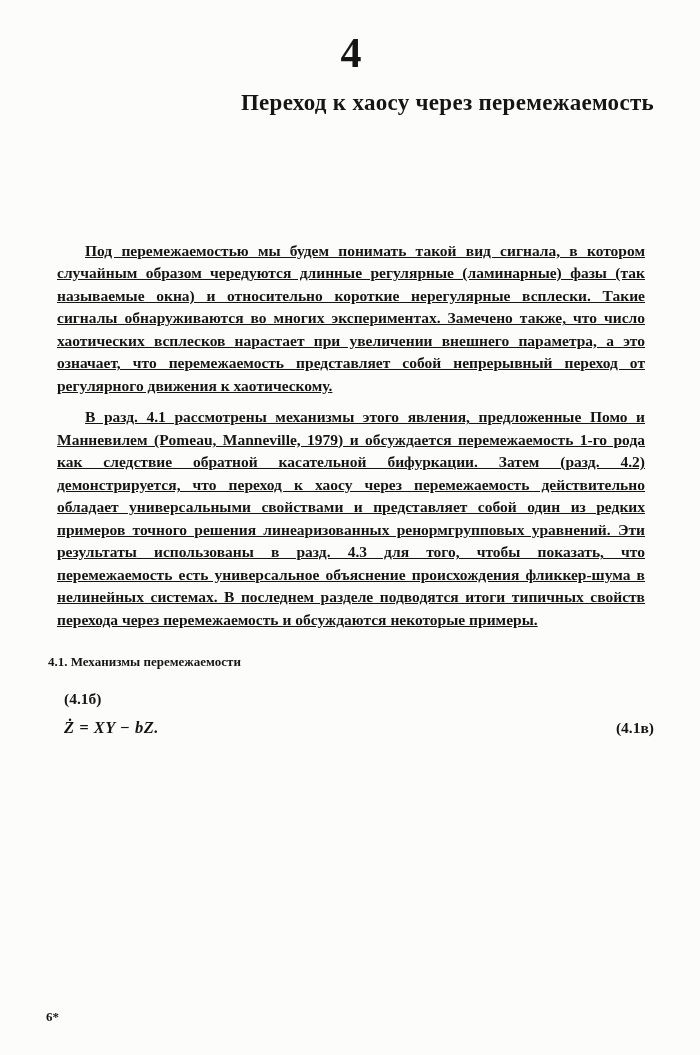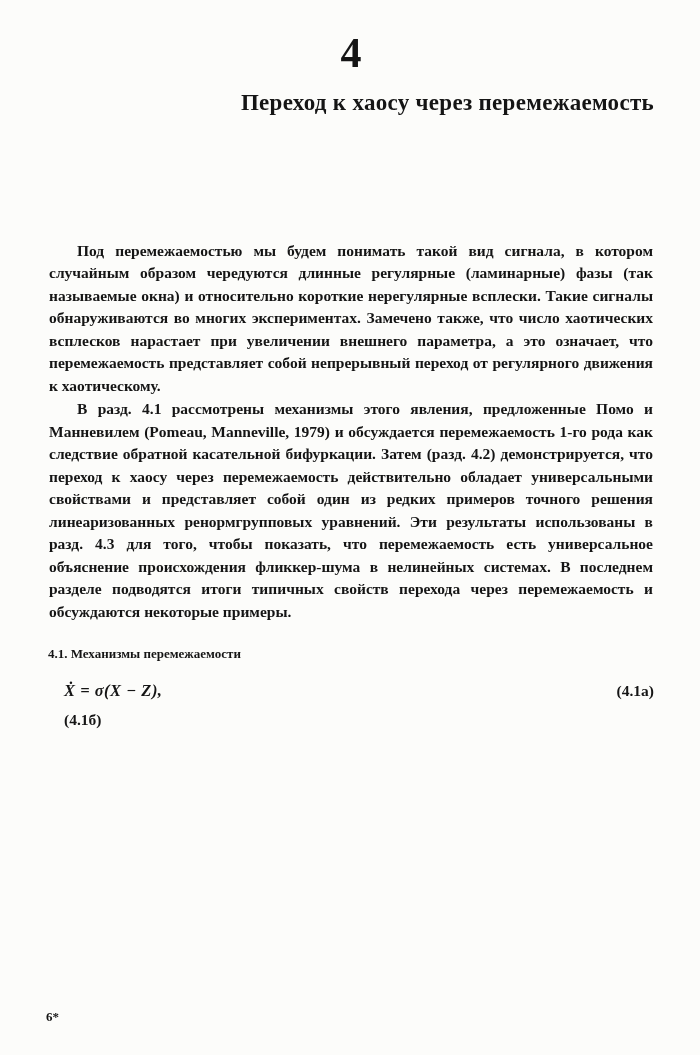--- a/index.html
+++ b/index.html
@@ -35,22 +35,23 @@
     line-height: 1.25;
   }
   .body-block {
     margin-top: 122px;
     font-size: 15.5px;
     font-weight: 600;
     line-height: 22.5px;
     text-align: justify;
   }
   .para {
-    margin: 1px;
+    margin: 9px;
     text-indent: 28px;
+    text-decoration: underline;
   }
   .para.no-indent {
     text-indent: 0;
   }
   .section-heading {
     font-size: 13px;
     font-weight: 600;
     margin: 20px 0 10px 0;
     text-align: left;
     text-indent: 0;
@@ -100,29 +101,29 @@
 
     <p class="para">Под перемежаемостью мы будем понимать такой вид сигнала, в котором случайным образом чередуются длинные регулярные (ламинарные) фазы (так называемые окна) и относительно короткие нерегулярные всплески. Такие сигналы обнаруживаются во многих экспериментах. Замечено также, что число хаотических всплесков нарастает при увеличении внешнего параметра, а это означает, что перемежаемость представляет собой непрерывный переход от регулярного движения к хаотическому.</p>
 
     <p class="para">В разд. 4.1 рассмотрены механизмы этого явления, предложенные Помо и Манневилем (Pomeau, Manneville, 1979) и обсуждается перемежаемость 1-го рода как следствие обратной касательной бифуркации. Затем (разд. 4.2) демонстрируется, что переход к хаосу через перемежаемость действительно обладает универсальными свойствами и представляет собой один из редких примеров точного решения линеаризованных ренормгрупповых уравнений. Эти результаты использованы в разд. 4.3 для того, чтобы показать, что перемежаемость есть универсальное объяснение происхождения фликкер-шума в нелинейных системах. В последнем разделе подводятся итоги типичных свойств перехода через перемежаемость и обсуждаются некоторые примеры.</p>
 
     <h2 class="section-heading">4.1. Механизмы перемежаемости</h2>
 
 
     <div class="equations">
 
-      <div class="eq-row">
-        <span class="eq-formula">Ẋ = σ(X − Z),</span>
-        <span class="eq-label">(4.1а)</span>
-      </div>
 
       <div class="eq-row">
         <span class="eq-label">(4.1б)</span>
       </div>
 
+      <div class="eq-row">
+        <span class="eq-formula">Ż = XY − bZ.</span>
+        <span class="eq-label">(4.1в)</span>
+      </div>
 
     </div>
 
 
   </div>
 
   <div class="footer-mark">6*</div>
 
 </div>
 

